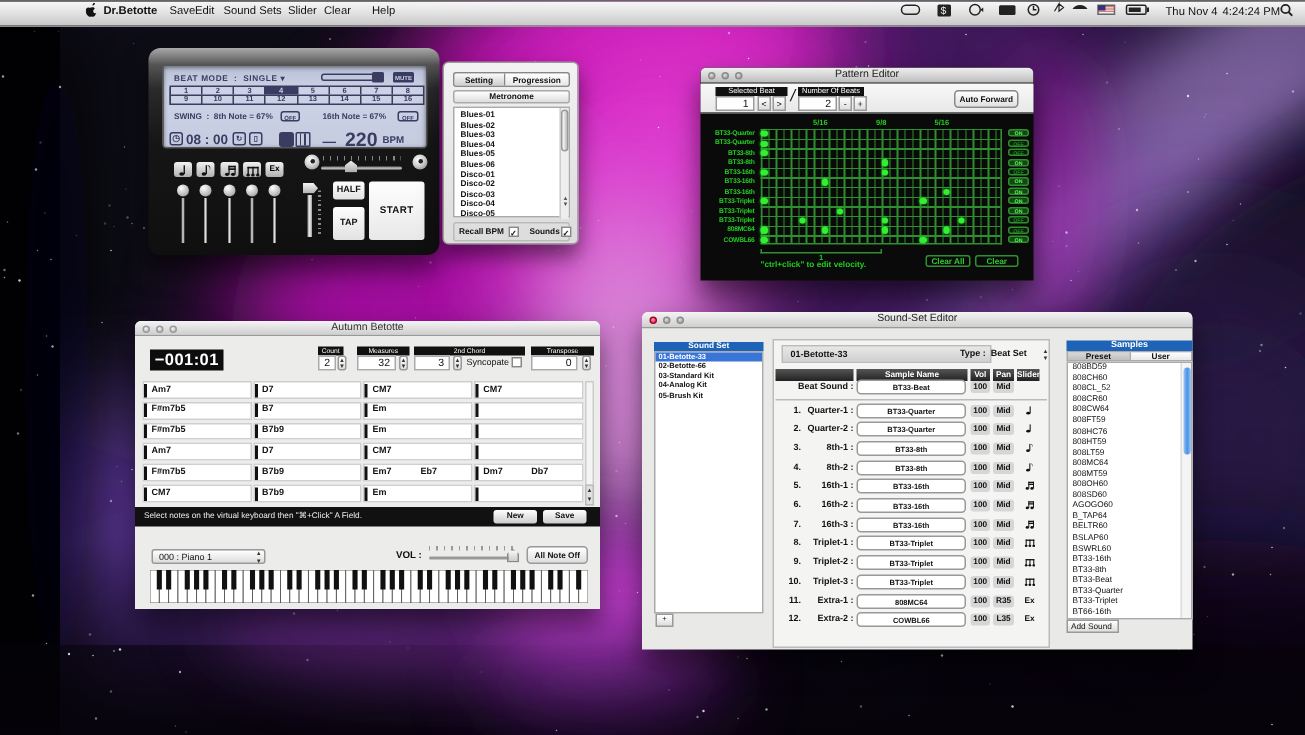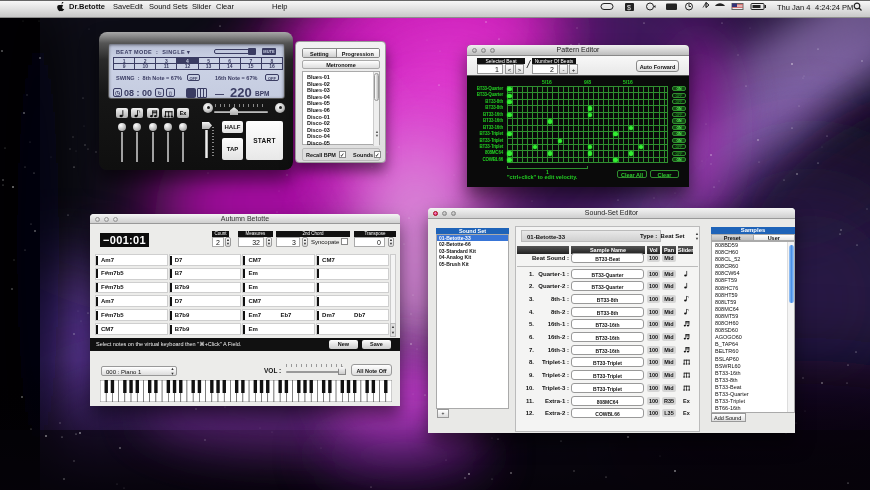--- a/index.html
+++ b/index.html
@@ -316,40 +316,40 @@
 border-top:1px solid #666;border-bottom:1px solid #8c8c8c;font-size:7.5px;color:#111;padding-left:44px;">
  <svg class="ab" style="left:57px;top:1px;" width="9" height="10">
       <path d="M6.0 1.0c-.35.45-.9.72-1.35.63-.09-.54.18-1.08.45-1.35.36-.36.9-.63 1.35-.63 0 .54-.18.99-.45 1.35z M7.2 6.9c-.27.63-.63 1.17-1.08 1.71-.36.36-.72.54-1.17.54-.36 0-.72-.18-1.08-.18s-.72.18-1.08.18c-.45 0-.81-.18-1.17-.63C.6 7.5.2 6.3.2 5.1c0-1.35.81-2.16 1.71-2.16.45 0 .9.18 1.26.18.27 0 .81-.27 1.35-.27.81 0 1.35.36 1.71.9-.72.45-1.08.99-1.08 1.8 0 .72.36 1.26 1.17 1.35z" fill="#111"></path>
     </svg>
  <div class="ab" style="left:69px;top:1px;font-weight:bold;">Dr.Betotte</div>
  <div class="ab" style="left:113px;top:1px;">Save</div>
  <div class="ab" style="left:130px;top:1px;">Edit</div>
  <div class="ab" style="left:149px;top:1px;">Sound Sets</div>
  <div class="ab" style="left:192px;top:1px;">Slider</div>
  <div class="ab" style="left:216px;top:1px;">Clear</div>
- <div class="ab" style="left:248px;top:1px;margin-left:24px;">Help</div>
+ <div class="ab" style="left:248px;top:1px;">Help</div>
  <svg class="ab" style="left:596px;top:0;" width="180" height="11" fill="none" stroke="#222">
   <rect x="5" y="2.5" width="12" height="6" rx="3"></rect>
   <rect x="29" y="2" width="9" height="8" rx="1" fill="#222" stroke="none"></rect>
       <text x="31" y="8.5" font-size="7" fill="#eee" stroke="none" font-family="Liberation Sans">$</text>
   <circle cx="54" cy="5.5" r="3.5"></circle>
       <path d="M57.5 5.5 l2 -1.5 l0 3 z" fill="#222" stroke="none"></path>
   <rect x="70" y="2.5" width="11" height="6.5" rx="1" fill="#222" stroke="none"></rect>
   <circle cx="93" cy="5.5" r="3.5"></circle>
       <path d="M93 3 v2.5 h2" stroke-width="1"></path>
   <path d="M110 1.5 l3 2.5 l-3 2.5 l0 -5 l-3 5 m3 -5 l0 5 l3 -2.5 l-3 -2.5" stroke-width="0.8"></path>
   <path d="M119 5 a6 6 0 0 1 10 0 z" fill="#222" stroke="none"></path>
   <rect x="136" y="2.5" width="11" height="6" fill="#eee" stroke="#666"></rect>
   <path d="M136 3.5 h11 M136 5 h11 M136 6.5 h11" stroke="#c55" stroke-width="0.8"></path>
   <rect x="136" y="2.5" width="5" height="3.5" fill="#337" stroke="none"></rect>
   <rect x="155" y="2.5" width="13" height="6" rx="1"></rect>
       <rect x="156.5" y="4" width="8" height="3" fill="#222" stroke="none"></rect>
       <rect x="168.5" y="4" width="1.5" height="3" fill="#222" stroke="none"></rect>
  </svg>
- <div class="ab" style="left:777px;top:1.5px;font-size:7.5px;">Thu Jan 4</div>
+ <div class="ab" style="left:777px;top:1.5px;font-size:7.5px;">Thu Nov 4</div>
  <div class="ab" style="left:815px;top:1.5px;font-size:7.5px;">4:24:24 PM</div>
  <svg class="ab" style="left:853px;top:1px;" width="10" height="10">
       <circle cx="4" cy="4" r="2.8" fill="none" stroke="#222" stroke-width="1.2"></circle>
       <path d="M6 6 L8.5 8.5" stroke="#222" stroke-width="1.2"></path>
     </svg>
 </div>
 
 <div class="ab" style="left:99px;top:32px;width:194px;height:138px;border-radius:8px;
 background:linear-gradient(180deg,#a8a8a8 0%,#8a8a8a 3%,#555 8%,#2a2a2a 20%,#161616 45%,#0f0f0f 100%);
 box-shadow:0 10px 18px rgba(0,0,0,.55);">

